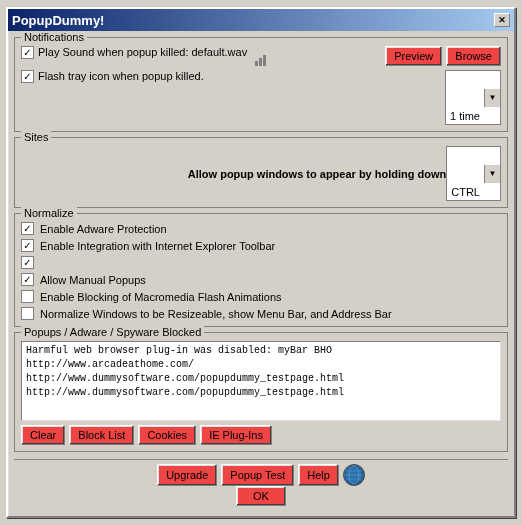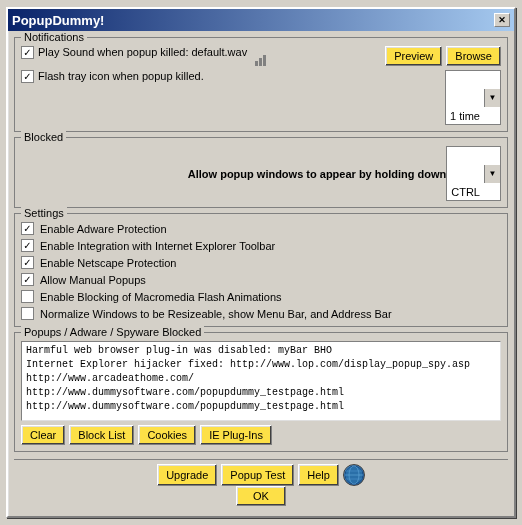--- a/index.html
+++ b/index.html
@@ -124,21 +124,21 @@
     }
 
     .sound-icon {
       display: flex;
       gap: 1px;
       margin-left: 4px;
     }
 
     .btn {
       padding: 3px 8px;
-      background: #fde047;
+      background: #ef4444;
       border: 1px solid #ffffff;
       border-right-color: #808080;
       border-bottom-color: #808080;
       box-shadow: inset -1px -1px 0 #404040, inset 1px 1px 0 #dfdfdf;
       cursor: pointer;
       font-size: 11px;
       white-space: nowrap;
     }
 
     .select-wrapper {
@@ -280,65 +280,63 @@
               <span class="select-text">1 time</span>
               <div class="select-dropdown-btn">▼</div>
             </div>
           </div>
         </div>
 
       </div>
     </div>
 
     <div class="group-box">
-      <span class="group-box-legend">Blocked</span>
+      <span class="group-box-legend">Sites</span>
       <div class="hotkey-row" style="margin-top:4px;">
         <span class="hotkey-label">Allow popup windows to appear by holding down</span>
         <div class="select-wrapper">
           <span class="select-text">CTRL</span>
           <div class="select-dropdown-btn">▼</div>
         </div>
       </div>
     </div>
 
     <div class="group-box">
-      <span class="group-box-legend">Settings</span>
+      <span class="group-box-legend">Normalize</span>
       <div class="group-content" id="settings-items">
       <div class="row">
             <div class="checkbox checked"></div>
             <span>Enable Adware Protection</span>
           </div>
           <div class="row">
             <div class="checkbox checked"></div>
             <span>Enable Integration with Internet Explorer Toolbar</span>
           </div>
           <div class="row">
             <div class="checkbox checked"></div>
-            <span>Enable Netscape Protection</span>
           </div>
           <div class="row">
             <div class="checkbox checked"></div>
             <span>Allow Manual Popups</span>
           </div>
           <div class="row">
             <div class="checkbox unchecked"></div>
             <span>Enable Blocking of Macromedia Flash Animations</span>
           </div>
           <div class="row">
             <div class="checkbox unchecked"></div>
             <span>Normalize Windows to be Resizeable, show Menu Bar, and Address Bar</span>
           </div>
         </div>
     </div>
 
     <div class="group-box">
       <span class="group-box-legend">Popups / Adware / Spyware Blocked</span>
       <div class="textarea-log" id="log-content">
           <div class="log-text">Harmful web browser plug-in was disabled: myBar BHO</div>
-          <div class="log-text">Internet Explorer hijacker fixed: http://www.lop.com/display_popup_spy.asp</div>
           <div class="log-text">http://www.arcadeathome.com/</div>
           <div class="log-text">http://www.dummysoftware.com/popupdummy_testpage.html</div>
           <div class="log-text">http://www.dummysoftware.com/popupdummy_testpage.html</div>
         </div>
       <div class="button-row">
         <button class="btn">Clear</button>
         <button class="btn">Block List</button>
         <button class="btn">Cookies</button>
         <button class="btn">IE Plug-Ins</button>
       </div>

